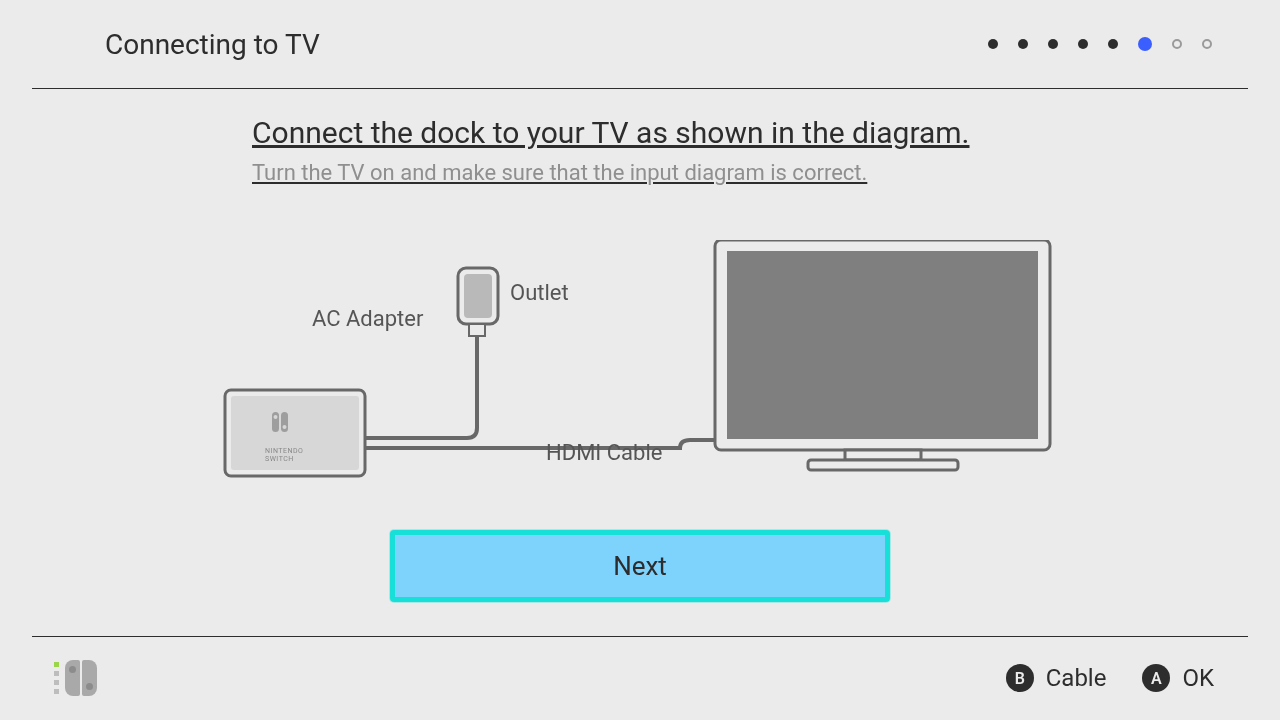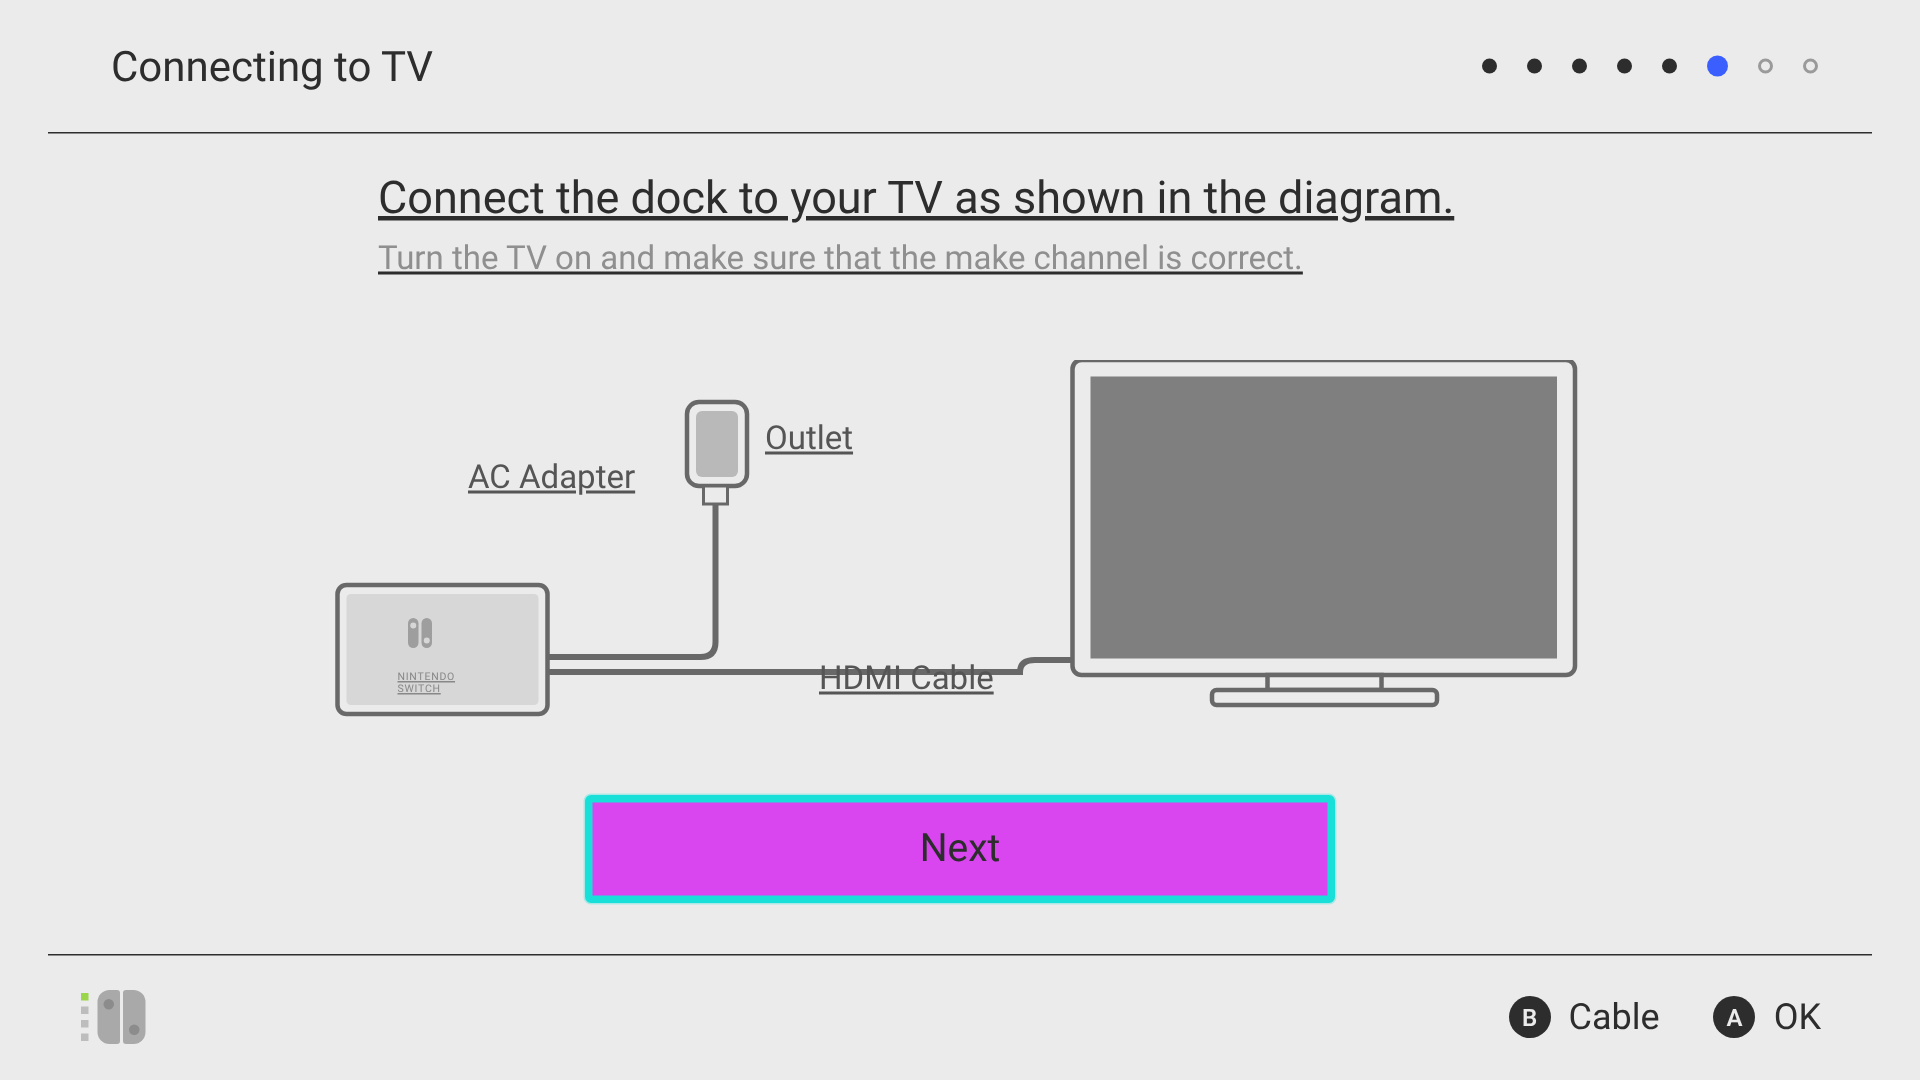--- a/index.html
+++ b/index.html
@@ -12,21 +12,21 @@
   }
 
   
   .header {
     position: absolute;
     top: 0; left: 0; right: 0;
     height: 88px;
     display: flex;
     align-items: center;
     justify-content: space-between;
-    padding: 0 68px 0 74px;
+    padding: 0 68px 0 105px;
   }
   .header h1 {
     font-size: 28px;
     font-weight: 400;
     color: #2d2d2d;
   }
   .header-divider {
     position: absolute;
     left: 32px; right: 32px; top: 88px;
     height: 1px;
@@ -78,35 +78,34 @@
     top: 240px;
     left: 210px;
     width: 860px;
     height: 270px;
   }
   .diagram svg { width: 100%; height: 100%; }
   .label {
     position: absolute;
     font-size: 22px;
     color: #555;
-    text-decoration: underline;
   }
   .label.outlet { left: 300px; top: 40px; }
   .label.acadapter { left: 102px; top: 66px; }
   .label.hdmi { left: 336px; top: 180px; margin-top: 20px; }
   .label.dock { left: 55px; top: 208px; font-size: 7px; letter-spacing: 0.5px; line-height: 1.1; color:#888;}
 
   
   .next-btn {
     position: absolute;
     left: 390px;
     top: 530px;
     width: 500px;
     height: 72px;
-    background: #d946ef;
+    background: #7dd3fc;
     border: 5px solid #18e0d8;
     border-radius: 4px;
     display: flex;
     align-items: center;
     justify-content: center;
     font-size: 26px;
     color: #2d2d2d;
     cursor: pointer;
     box-shadow: 0 0 0 1px rgba(24,224,216,0.3);
   }
@@ -196,21 +195,21 @@
     <span class="dot"></span>
     <span class="dot active"></span>
     <span class="dot future"></span>
     <span class="dot future"></span>
   </div>
 </div>
 <div class="header-divider"></div>
 
 <div class="content">
   <div class="title">Connect the dock to your TV as shown in the diagram.</div>
-  <div class="subtitle">Turn the TV on and make sure that the make channel is correct.</div>
+  <div class="subtitle">Turn the TV on and make sure that the input diagram is correct.</div>
 </div>
 
 <div class="diagram">
   <svg viewBox="0 0 860 270">
 
     <path d="M267 95 L267 188 Q267 198 257 198 L155 198" fill="none" stroke="#686868" stroke-width="4" stroke-linecap="round"></path>
 
     <path d="M505 200 L480 200 Q470 200 470 208 L470 208 Q470 208 460 208 L155 208" fill="none" stroke="#686868" stroke-width="4" stroke-linecap="round"></path>
     <path d="M505 200 L505 200" fill="none" stroke="#686868" stroke-width="4"></path>
 

